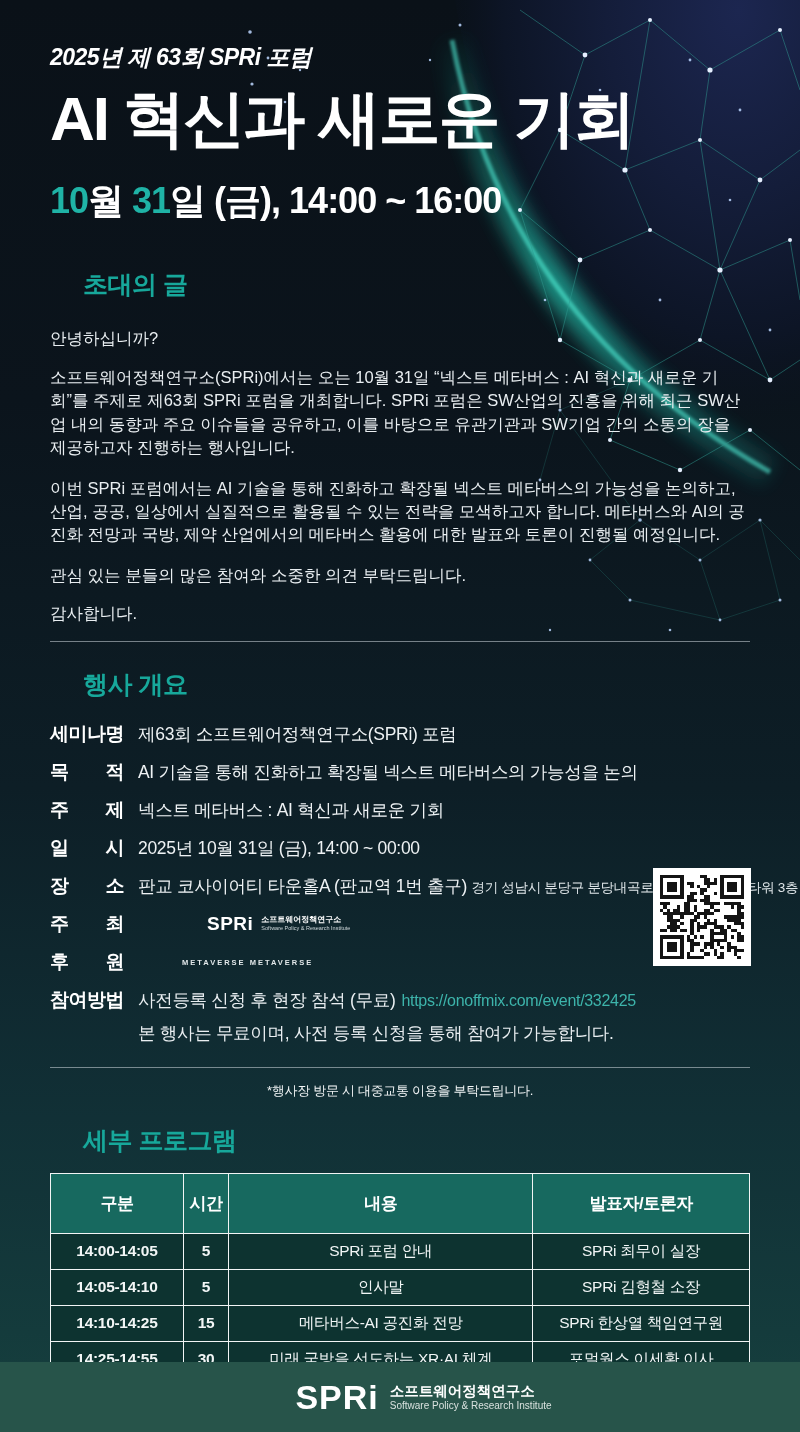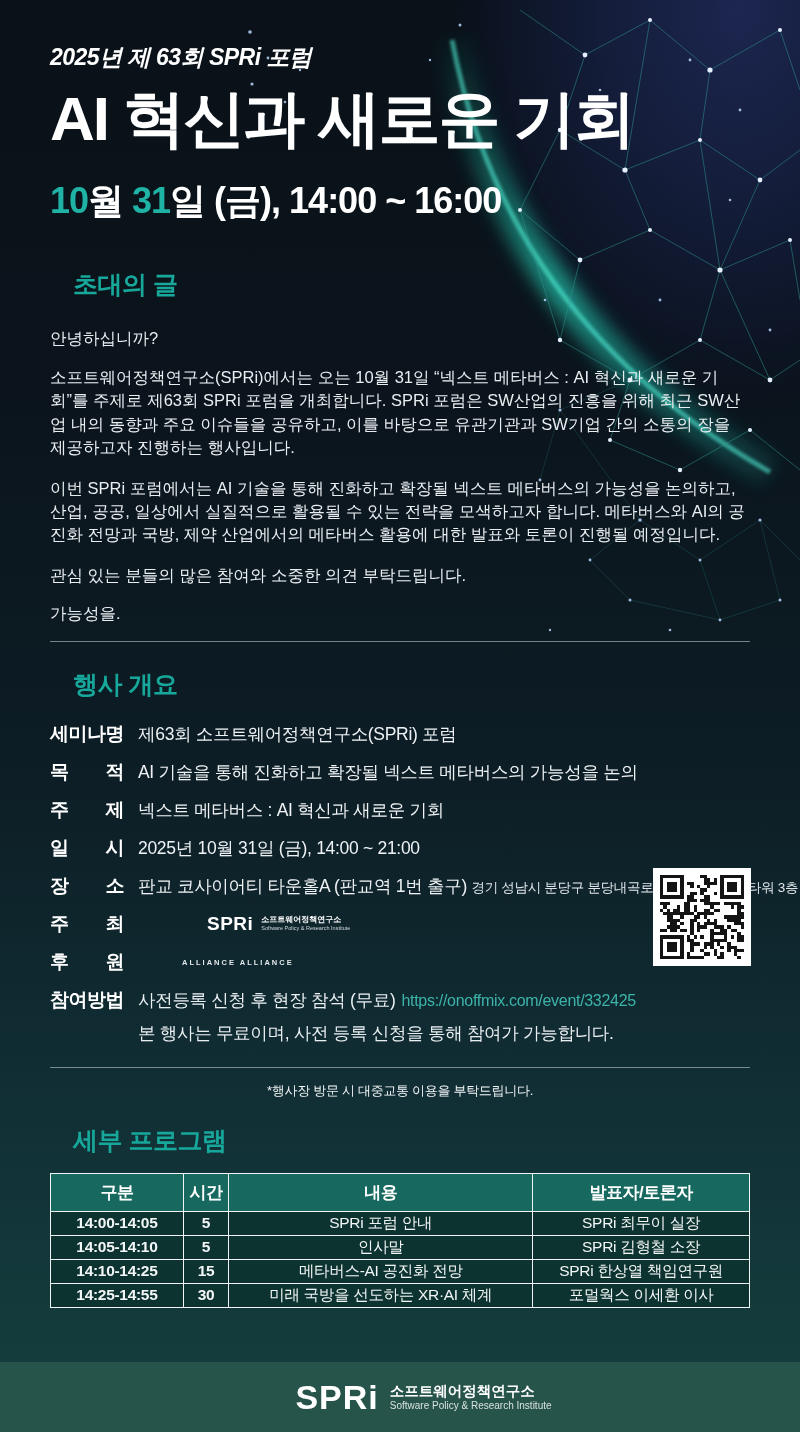--- a/index.html
+++ b/index.html
@@ -19,21 +19,21 @@
     margin-top:16px; font-size:62px; font-weight:900; letter-spacing:-2px; color:#14a89a; line-height:1.04;
     text-shadow: 3px 0 0 #fff,-3px 0 0 #fff,0 3px 0 #fff,0 -3px 0 #fff,
                  2px 2px 0 #fff,-2px 2px 0 #fff,2px -2px 0 #fff,-2px -2px 0 #fff,
                  3px 3px 0 #fff,-3px 3px 0 #fff,3px -3px 0 #fff,-3px -3px 0 #fff;
   }
   .title-line2{ margin-top:14px; font-size:62px; font-weight:900; letter-spacing:-2px; color:#ffffff; line-height:1.04; }
   .date-line{ margin-top:26px; font-size:36px; font-weight:800; letter-spacing:-1px; color:#ffffff; }
   .date-line .teal{ color:#1fb3a6; }
 
   
-  .sec-head{ display:flex; align-items:center; gap:0; }
+  .sec-head{ display:flex; align-items:center; gap:10px; }
   .sec-head .mark{ width:23px; height:23px; flex:none; }
   .sec-head h2{ font-size:25px; font-weight:800; color:#17a89b; letter-spacing:-0.5px; }
 
   
   .invite{ margin-top:42px; }
   .invite-body{ margin-top:26px; font-size:16.5px; line-height:1.42; color:#e9eef1; }
   .invite-body p{ margin-bottom:15px; }
   .invite-body p.para{ margin-bottom:17px; }
   .divider{ border:none; border-top:1px solid rgba(205,215,220,.55); margin-top:8px; }
 
@@ -60,25 +60,25 @@
   .method-line2{ margin-top:9px; font-size:17.5px; letter-spacing:-0.3px; }
   .qr{ position:absolute; left:653px; top:868px; width:98px; height:98px; background:#fff; z-index:3; padding:7px; }
   .qr svg{ width:100%; height:100%; display:block; }
   .notice{ margin-top:14px; text-align:center; font-size:13px; color:#f2f5f6; letter-spacing:-0.3px; }
 
   
   .program{ margin-top:24px; }
   .program table{ margin-top:16px; width:700px; border-collapse:collapse; table-layout:fixed; }
   .program th{
     background:#17695f; color:#fff; font-size:17px; font-weight:800;
-    padding:7px 4px; border:1.5px solid #f2f5f5; letter-spacing:-0.5px;
+    padding:18px 4px; border:1.5px solid #f2f5f5; letter-spacing:-0.5px;
   }
   .program td{
     background:#0d3330; color:#f2f6f6; font-size:15.5px; text-align:center;
-    padding:1px 4px; border:1.5px solid #f2f5f5; letter-spacing:-0.3px;
+    padding:7px 4px; border:1.5px solid #f2f5f5; letter-spacing:-0.3px;
   }
   .program td.c-time{ font-weight:700; }
   .program td.c-dur{ font-weight:700; }
   .w-time{ width:19%; } .w-dur{ width:6.5%; } .w-content{ width:43.5%; } .w-speaker{ width:31%; }
 
   
   .footer{
     position:absolute; left:0; bottom:0; width:800px; height:70px; z-index:2;
     background:#27544a; display:flex; align-items:center; justify-content:center; gap:11px;
   }
@@ -201,21 +201,21 @@
         <svg class="mark">
             <use href="#spri-mark"></use>
           </svg>
         <h2>초대의 글</h2>
       </div>
       <div class="invite-body">
         <p>안녕하십니까?</p>
         <p class="para">소프트웨어정책연구소(SPRi)에서는 오는 10월 31일 “넥스트 메타버스 : AI 혁신과 새로운 기회”를 주제로 제63회 SPRi 포럼을 개최합니다. SPRi 포럼은 SW산업의 진흥을 위해 최근 SW산업 내의 동향과 주요 이슈들을 공유하고, 이를 바탕으로 유관기관과 SW기업 간의 소통의 장을 제공하고자 진행하는 행사입니다.</p>
         <p class="para">이번 SPRi 포럼에서는 AI 기술을 통해 진화하고 확장될 넥스트 메타버스의 가능성을 논의하고, 산업, 공공, 일상에서 실질적으로 활용될 수 있는 전략을 모색하고자 합니다. 메타버스와 AI의 공진화 전망과 국방, 제약 산업에서의 메타버스 활용에 대한 발표와 토론이 진행될 예정입니다.</p>
         <p>관심 있는 분들의 많은 참여와 소중한 의견 부탁드립니다.</p>
-        <p>가능성을.</p>
+        <p>감사합니다.</p>
       </div>
       <hr class="divider">
     </section>
 
     <section class="overview">
       <div class="sec-head">
         <svg class="mark">
             <use href="#spri-mark"></use>
           </svg>
         <h2>행사 개요</h2>
@@ -228,21 +228,21 @@
         <div class="ov-row">
           <span class="ov-label">목　　적</span>
           <span class="ov-value">AI 기술을 통해 진화하고 확장될 넥스트 메타버스의 가능성을 논의</span>
         </div>
         <div class="ov-row">
           <span class="ov-label">주　　제</span>
           <span class="ov-value">넥스트 메타버스 : AI 혁신과 새로운 기회</span>
         </div>
         <div class="ov-row">
           <span class="ov-label">일　　시</span>
-          <span class="ov-value">2025년 10월 31일 (금), 14:00 ~ 21:00</span>
+          <span class="ov-value">2025년 10월 31일 (금), 14:00 ~ 00:00</span>
         </div>
         <div class="ov-row">
           <span class="ov-label">장　　소</span>
           <span class="ov-value"><span>판교 코사이어티 타운홀A (판교역 1번 출구) </span><span class="addr">경기 성남시 분당구 분당내곡로 131 판교테크윈타워 3층</span></span>
         </div>
         <div class="ov-row logo-row">
           <span class="ov-label">주　　최</span>
           <span class="spri-inline">
             <svg class="mark">
                 <use href="#spri-mark"></use>
@@ -250,21 +250,21 @@
             <span class="word">SPRi</span>
             <span class="stack">
               <span class="s1">소프트웨어정책연구소</span>
               <span class="s2">Software Policy &amp; Research Institute</span>
             </span>
           </span>
         </div>
         <div class="ov-row logo-row">
           <span class="ov-label">후　　원</span>
           <span class="mva">
-            <div class="sub">ALLIANCE ALLIANCE</div>
+            <div class="sub">METAVERSE METAVERSE</div>
           </span>
         </div>
         <div class="ov-row">
           <span class="ov-label">참여방법</span>
           <span>
             <div class="method-line1"><span>사전등록 신청 후 현장 참석 (무료)</span><a class="method-link" href="#">https://onoffmix.com/event/332425</a></div>
             <div class="method-line2">본 행사는 무료이며, 사전 등록 신청을 통해 참여가 가능합니다.</div>
           </span>
         </div>
       </div>

